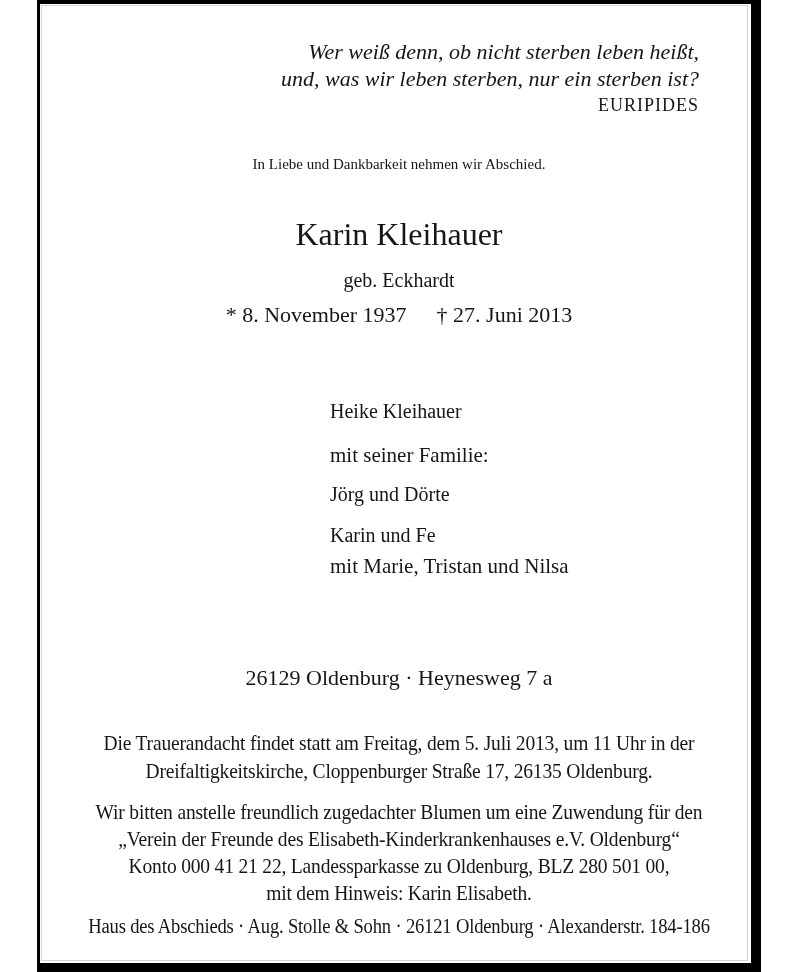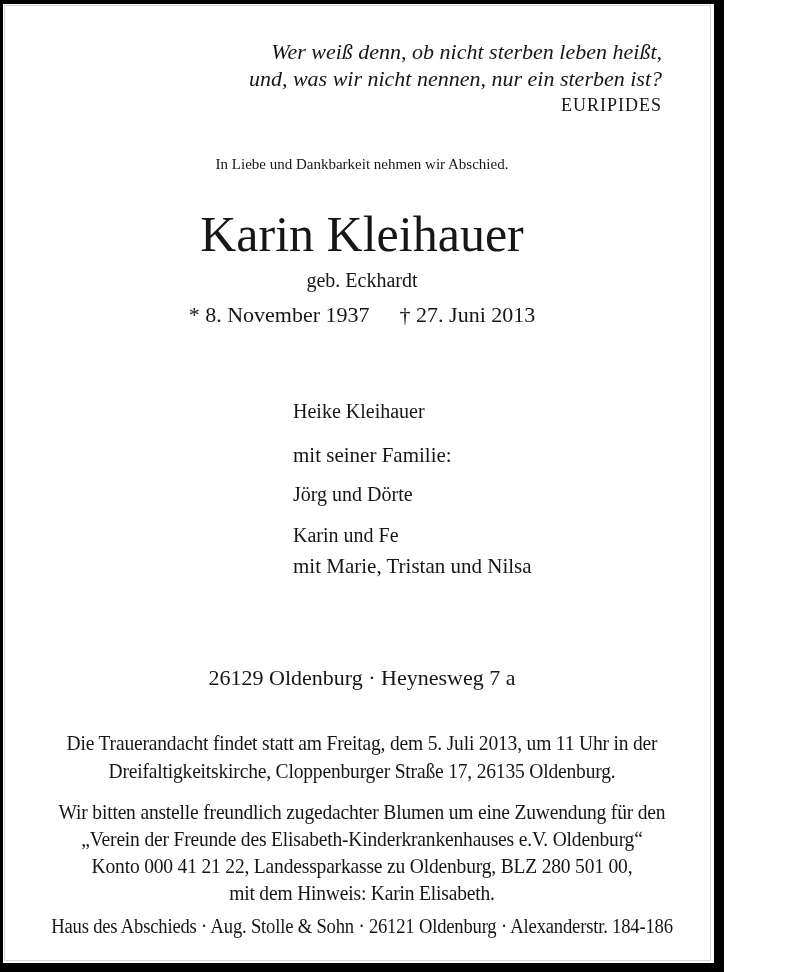--- a/index.html
+++ b/index.html
@@ -4,20 +4,21 @@
 <style>
   html, body { margin: 0; padding: 0; background: #ffffff; }
   .page {
     position: relative;
     width: 724px;
     height: 972px;
     background: #ffffff;
     font-family: "Liberation Serif", "DejaVu Serif", serif;
     color: #161616;
     overflow: hidden;
+    margin-left: 37px;
   }
   
   .bar { position: absolute; background: #000; }
   .bar-top    { top: 0; left: 0; right: 0; height: 4px; }
   .bar-left   { top: 0; left: 0; bottom: 0; width: 3px; }
   .bar-right  { top: 0; right: 0; bottom: 0; width: 10px; }
   .bar-bottom { bottom: 0; left: 0; right: 0; height: 9px; }
   .inner-frame {
     position: absolute;
     top: 5px; left: 4px; right: 13px; bottom: 11px;
@@ -46,21 +47,21 @@
     position: absolute;
     top: 156px; left: 0; right: 0;
     text-align: center;
     font-size: 15px;
   }
 
   .deceased-name {
     position: absolute;
     top: 208px; left: 0; right: 0;
     text-align: center;
-    font-size: 50px;
+    font-size: 32px;
     line-height: 52px;
   }
   .maiden-name {
     position: absolute;
     top: 269px; left: 0; right: 0;
     text-align: center;
     font-size: 20px;
   }
   .dates-line {
     position: absolute;
@@ -119,21 +120,21 @@
 <div class="page">
 
   <div class="bar bar-top"></div>
   <div class="bar bar-left"></div>
   <div class="bar bar-right"></div>
   <div class="bar bar-bottom"></div>
   <div class="inner-frame"></div>
 
   <div class="quote-block">
     <div class="quote-line">Wer weiß denn, ob nicht sterben leben heißt,</div>
-    <div class="quote-line">und, was wir nicht nennen, nur ein sterben ist?</div>
+    <div class="quote-line">und, was wir leben sterben, nur ein sterben ist?</div>
     <div class="quote-attribution">EURIPIDES</div>
   </div>
 
   <div class="intro-line">In Liebe und Dankbarkeit nehmen wir Abschied.</div>
 
   <div class="deceased-name">Karin Kleihauer</div>
   <div class="maiden-name">geb. Eckhardt</div>
 
   <div class="dates-line">
     <span>* 8. November 1937</span><span class="death-date">† 27. Juni 2013</span>

